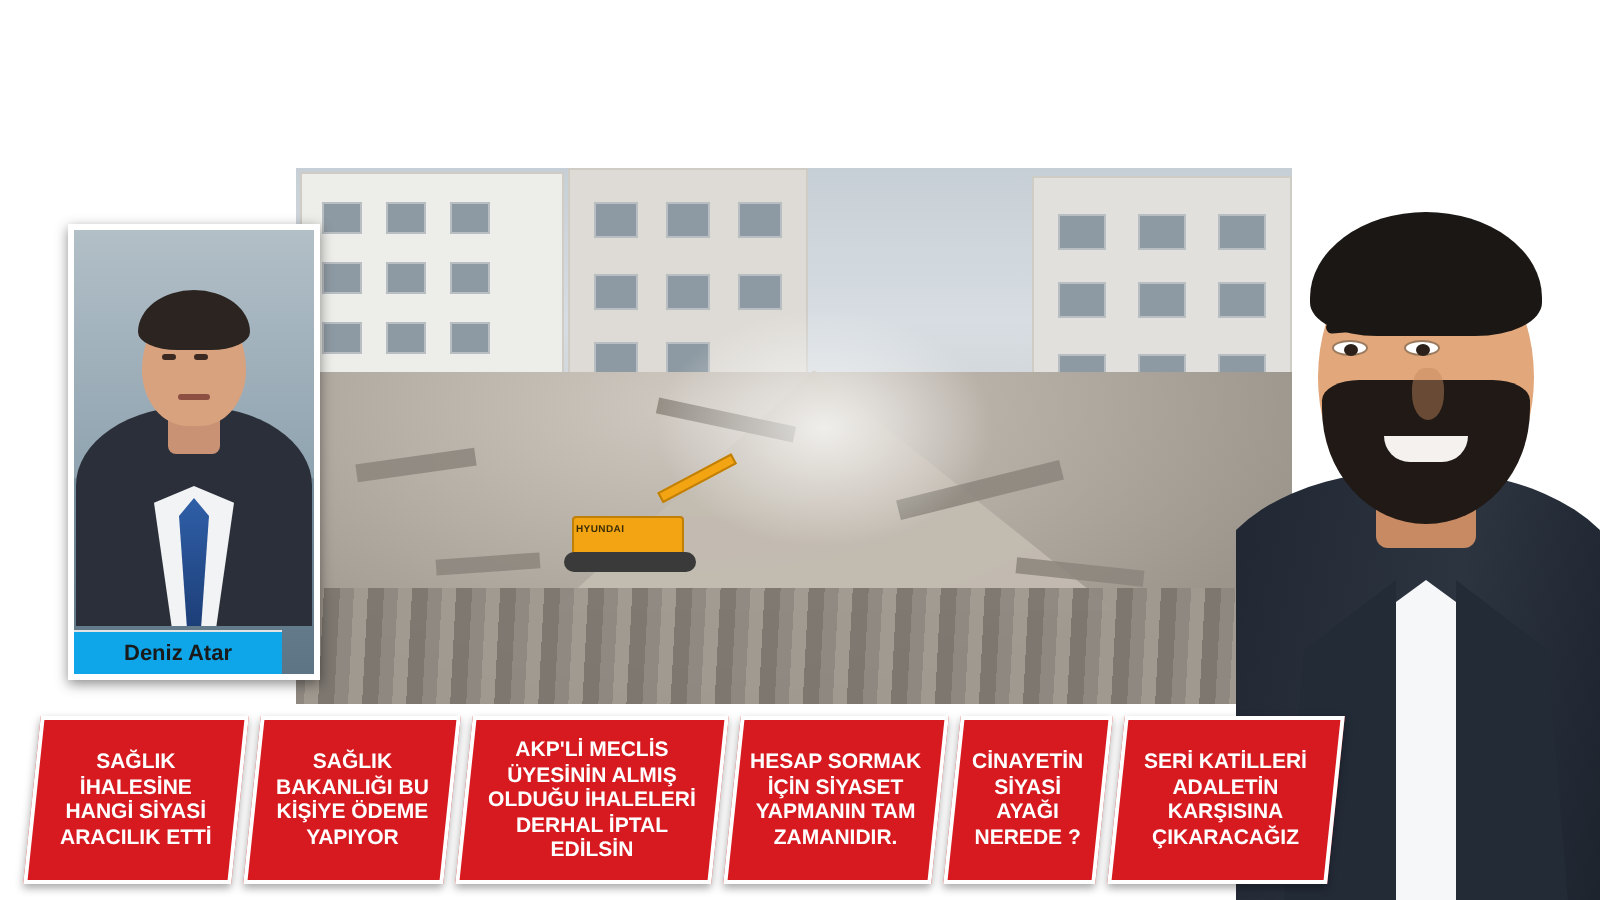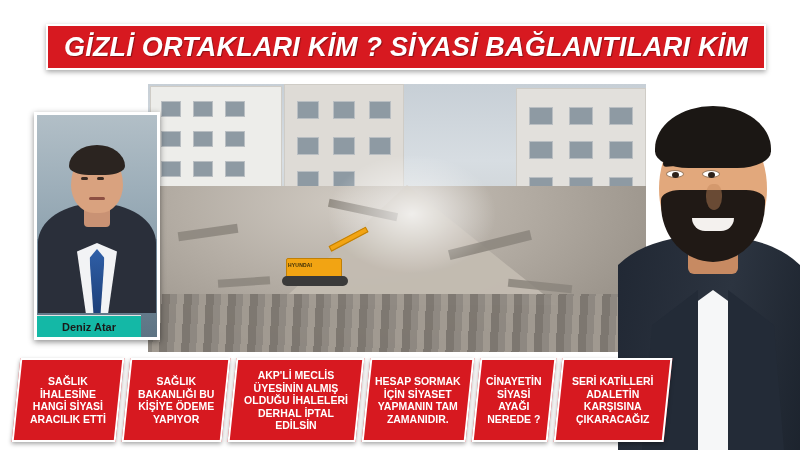--- a/index.html
+++ b/index.html
@@ -186,21 +186,21 @@
   .p-eye.l { left: 44px; }
   .p-eye.r { left: 60px; }
   .p-mouth {
     position: absolute; left: 50%; top: 82px; width: 16px; height: 3px;
     transform: translateX(-50%);
     background: #8d4f42; border-radius: 2px;
   }
   .inset-caption {
     position: absolute; left: 0; right: 16px; bottom: 0;
     height: 22px;
-    background: #14b8a6;
+    background: #0ea5e9;
     display: flex; align-items: center; justify-content: center;
     border-top: 1px solid #e3e3e3;
   }
   .inset-caption span {
     font-size: 11px; font-weight: bold; color: #1a1a1a;
   }
 
   
   .right-person {
     position: absolute;
@@ -315,23 +315,20 @@
   .qb3 { width: 128px; }
   .qb4 { width: 104px; }
   .qb5 { width: 76px; }
   .qb6 { width: 110px; }
 </style>
 </head>
 <body>
 
 <div id="stage">
 
-  <div class="headline-bar">
-    <div class="headline-text">GİZLİ ORTAKLARI KİM ? SİYASİ BAĞLANTILARI KİM</div>
-  </div>
 
   <div class="main-photo">
     <div class="sky"></div>
 
     <div class="bldg left">
       <div class="win" style="left:10px;top:14px;width:20px;height:16px"></div>
       <div class="win" style="left:42px;top:14px;width:20px;height:16px"></div>
       <div class="win" style="left:74px;top:14px;width:20px;height:16px"></div>
       <div class="win" style="left:10px;top:44px;width:20px;height:16px"></div>
       <div class="win" style="left:42px;top:44px;width:20px;height:16px"></div>

